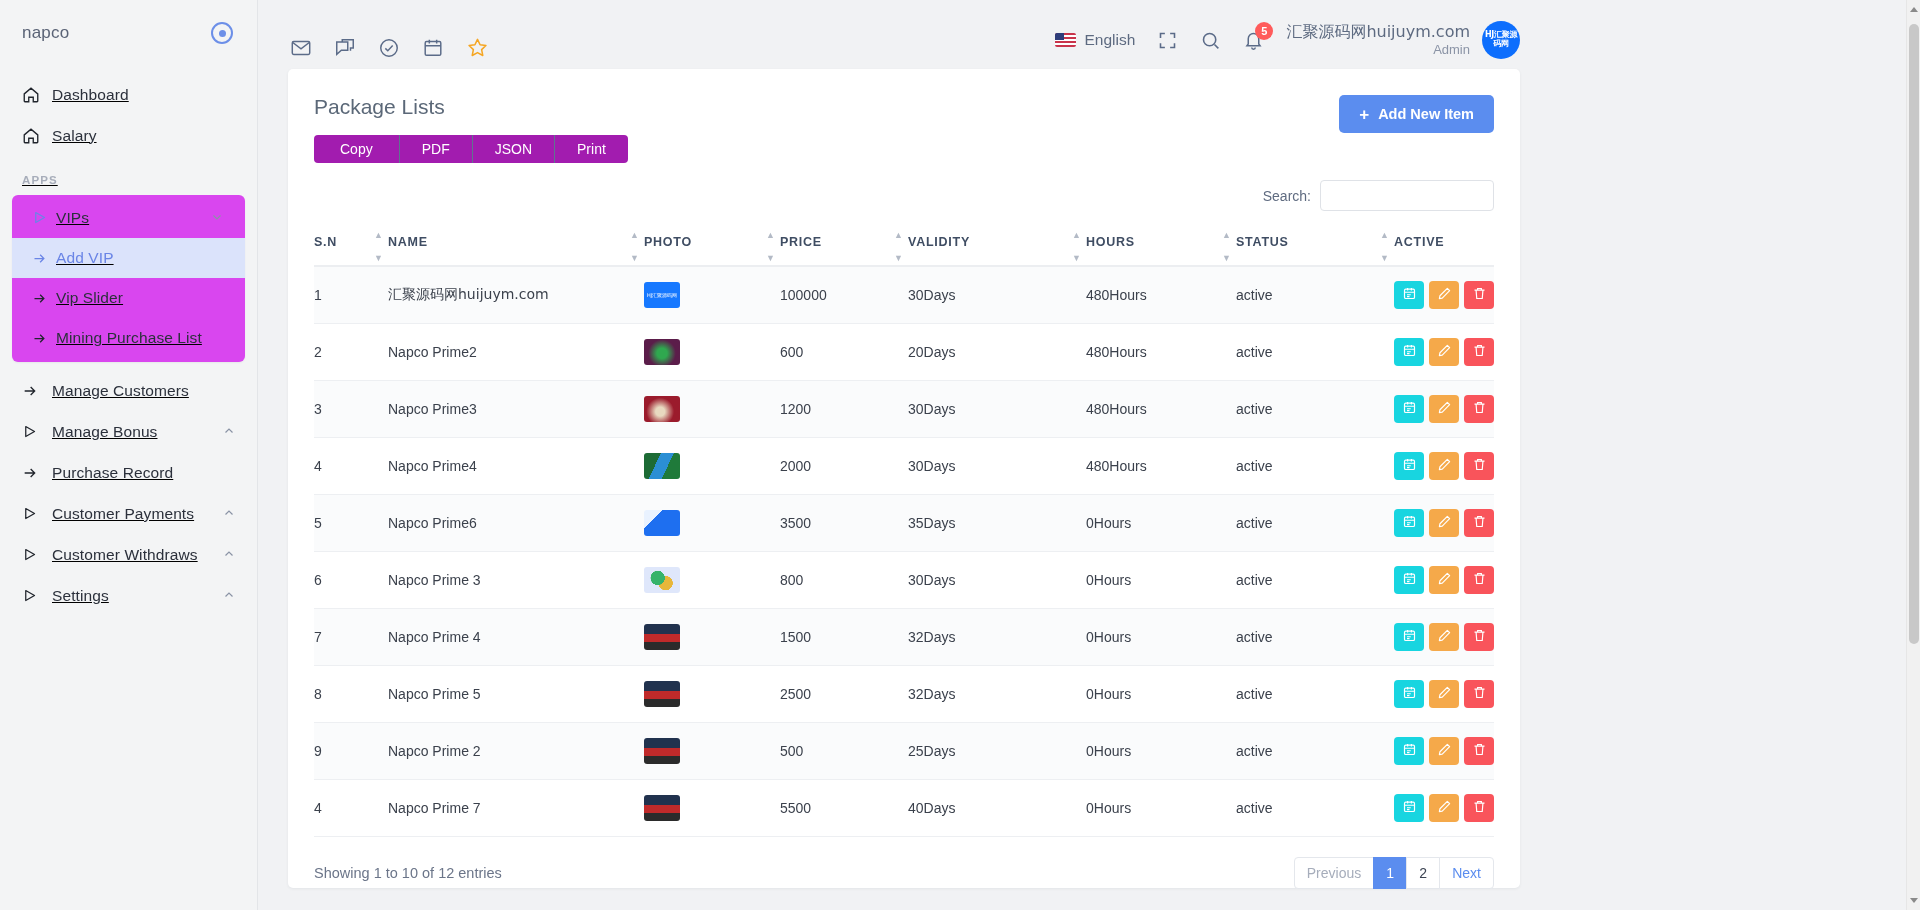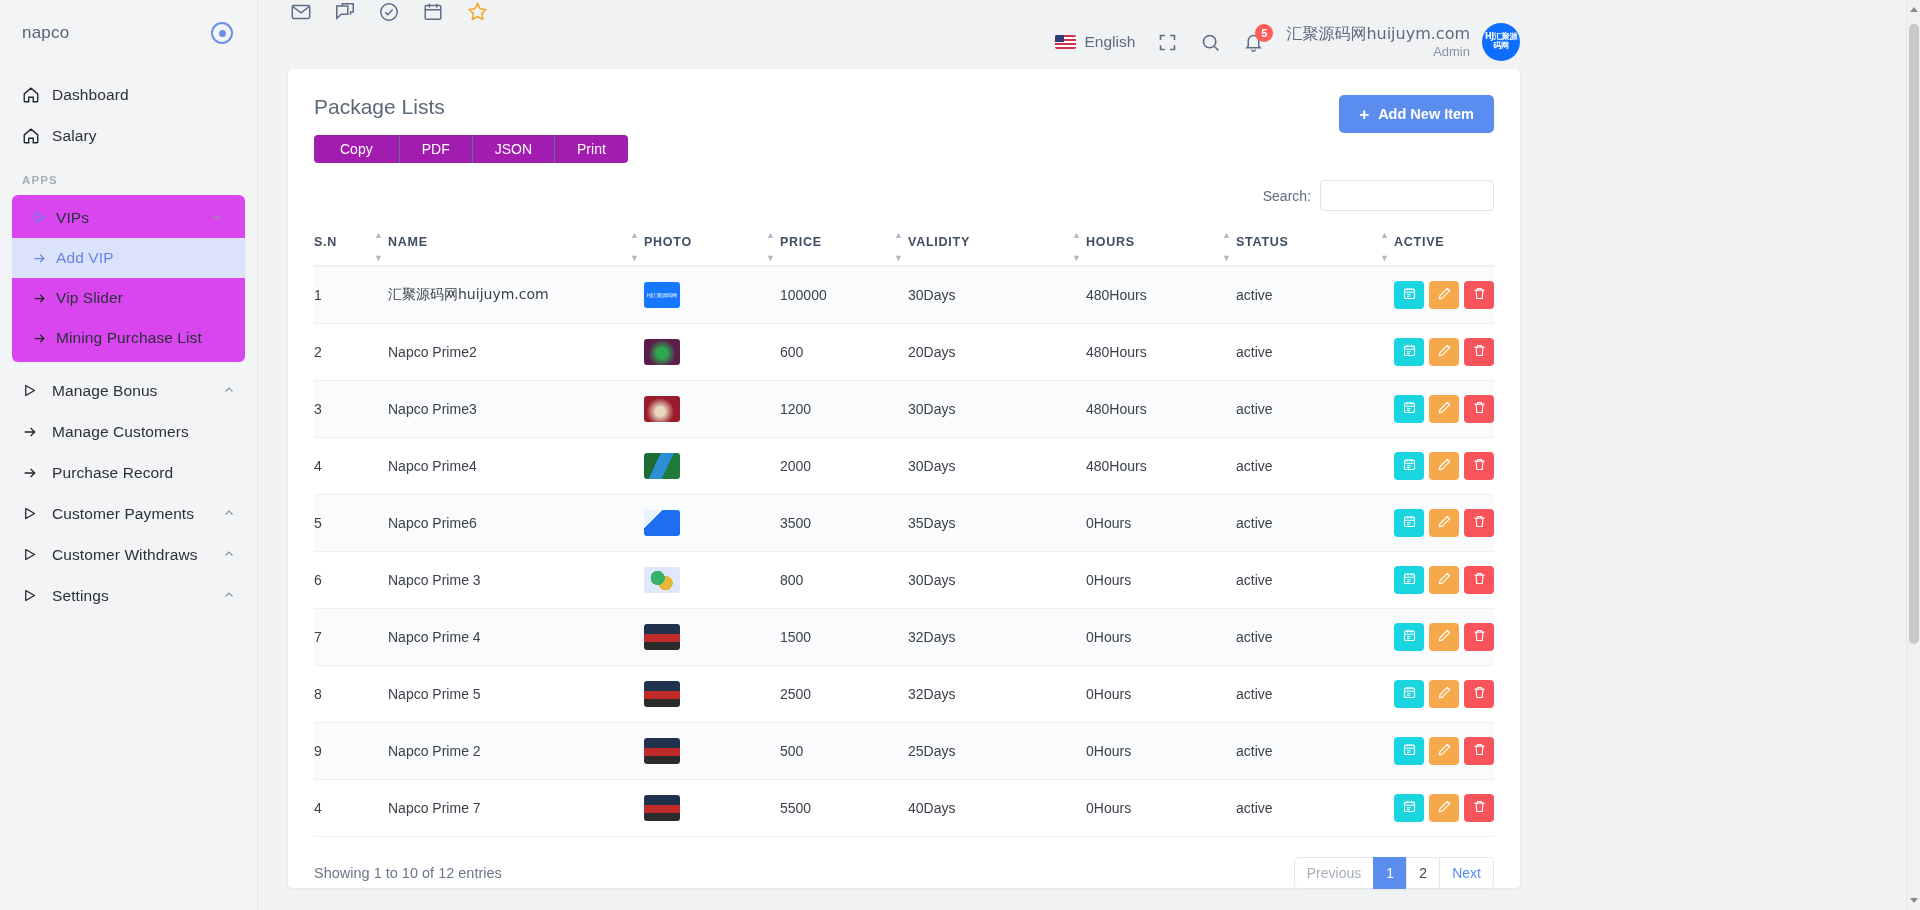--- a/index.html
+++ b/index.html
@@ -22,21 +22,21 @@
     height: 66px; display: flex; align-items: center;
     justify-content: space-between; padding: 0 24px 0 22px;
   }
   .brand-name { font-size: 17px; color: #5a6376; letter-spacing: .2px; }
   .brand-logo {
     width: 22px; height: 22px; border-radius: 50%;
     border: 2px solid #6c8fe8; display: flex; align-items: center; justify-content: center;
   }
   .brand-logo i { width: 7px; height: 7px; border-radius: 50%; background: #6c8fe8; display:block;}
 
-  .nav { padding-top: 8px; }
+  .nav { padding-top: 8px; text-decoration: underline; }
   .nav-item {
     display: flex; align-items: center; height: 41px;
     padding: 0 22px 0 22px; cursor: pointer; position: relative;
   }
   .nav-item .ico {
     width: 30px; min-width: 30px; display: flex; align-items: center;
     color: #20242c;
   }
   .nav-item .label {
     font-size: 15.5px; color: #2b303b; letter-spacing: .1px; white-space: nowrap;
@@ -58,21 +58,21 @@
   .sub-item { height: 40px; }
   .sub-item.active { background: #dbe3fb; }
   .sub-item.active .label { color: #6a85e6; }
   .sub-item.active .ico { color: #6a85e6; }
 
   
   .main { flex: 1; display: flex; flex-direction: column; min-width: 0; }
 
   .topbar {
     height: 59px; background: #f1f2f4;
-    display: flex; align-items: flex-start; padding: 0 24px 0 32px; flex-direction: column;
+    display: flex; align-items: flex-end; padding: 0 24px 0 32px;
   }
   .topbar-left { display: flex; align-items: center; gap: 22px; }
   .tb-icon { color: #5b6b88; cursor: pointer; display: flex; align-items: center; }
   .tb-icon.star { color: #f5a623; }
   .topbar-right { margin-left: auto; display: flex; align-items: center; gap: 22px; }
   .lang { display: flex; align-items: center; gap: 9px; cursor: pointer; }
   .lang-text { font-size: 15.5px; color: #5d6a80; }
   .flag {
     width: 21px; height: 14px; border-radius: 2px; overflow: hidden;
     display: block; position: relative;
@@ -293,39 +293,39 @@
               </svg>
           </span>
           <span class="label">Mining Purchase List</span>
         </div>
       </div>
 
       <div style="height:8px"></div>
 
       <div class="nav-item">
         <span class="ico">
+          <svg width="16" height="16" viewBox="0 0 24 24" fill="none" stroke="currentColor" stroke-width="2">
+              <path d="M4 12h15M13 6l6 6-6 6"></path>
+            </svg>
+        </span>
+        <span class="label">Manage Customers</span>
+      </div>
+
+      <div class="nav-item">
+        <span class="ico">
           <svg width="15" height="15" viewBox="0 0 24 24" fill="none" stroke="#20242c" stroke-width="2" stroke-linejoin="round">
               <path d="M6 4l14 8-14 8z"></path>
             </svg>
         </span>
         <span class="label">Manage Bonus</span>
         <span class="caret">
           <svg width="12" height="12" viewBox="0 0 24 24" fill="none" stroke="currentColor" stroke-width="2.4">
               <path d="M5 15l7-7 7 7"></path>
             </svg>
         </span>
-      </div>
-
-      <div class="nav-item">
-        <span class="ico">
-          <svg width="16" height="16" viewBox="0 0 24 24" fill="none" stroke="currentColor" stroke-width="2">
-              <path d="M4 12h15M13 6l6 6-6 6"></path>
-            </svg>
-        </span>
-        <span class="label">Manage Customers</span>
       </div>
 
       <div class="nav-item">
         <span class="ico">
           <svg width="16" height="16" viewBox="0 0 24 24" fill="none" stroke="currentColor" stroke-width="2">
               <path d="M4 12h15M13 6l6 6-6 6"></path>
             </svg>
         </span>
         <span class="label">Purchase Record</span>
       </div>

